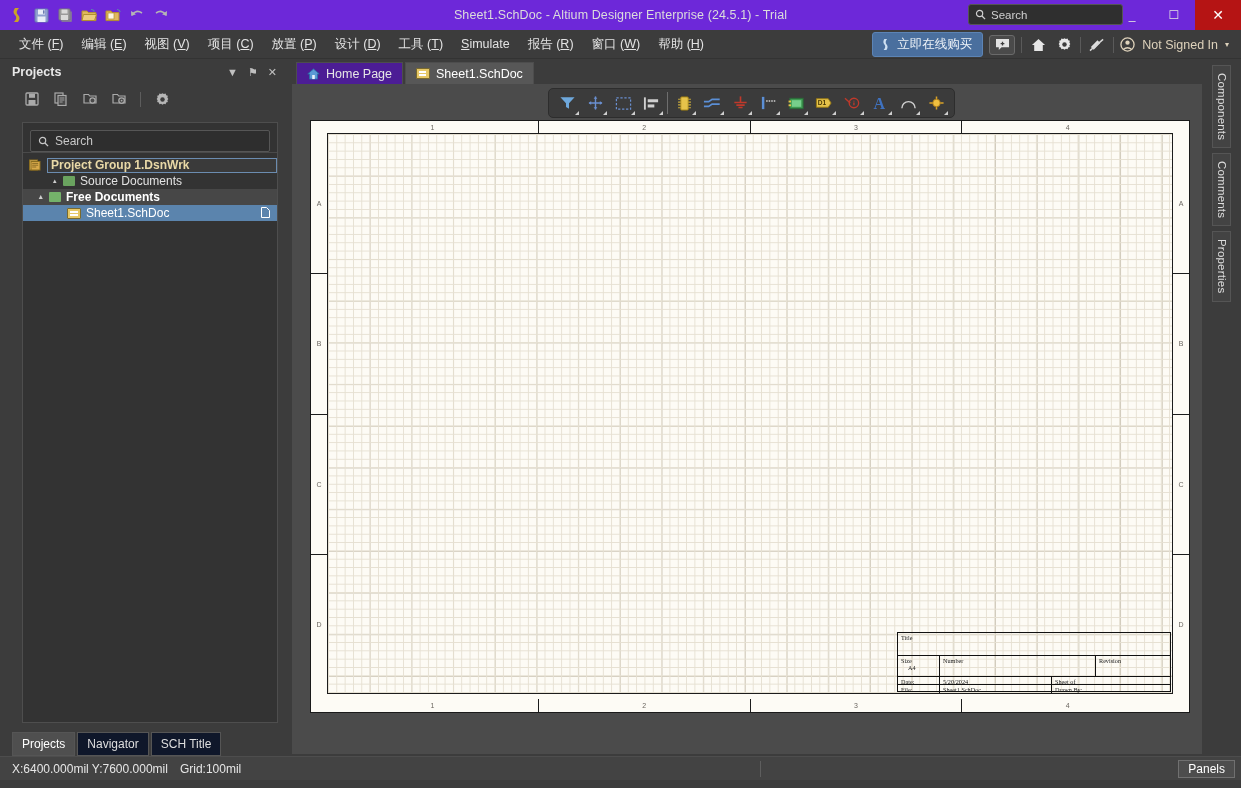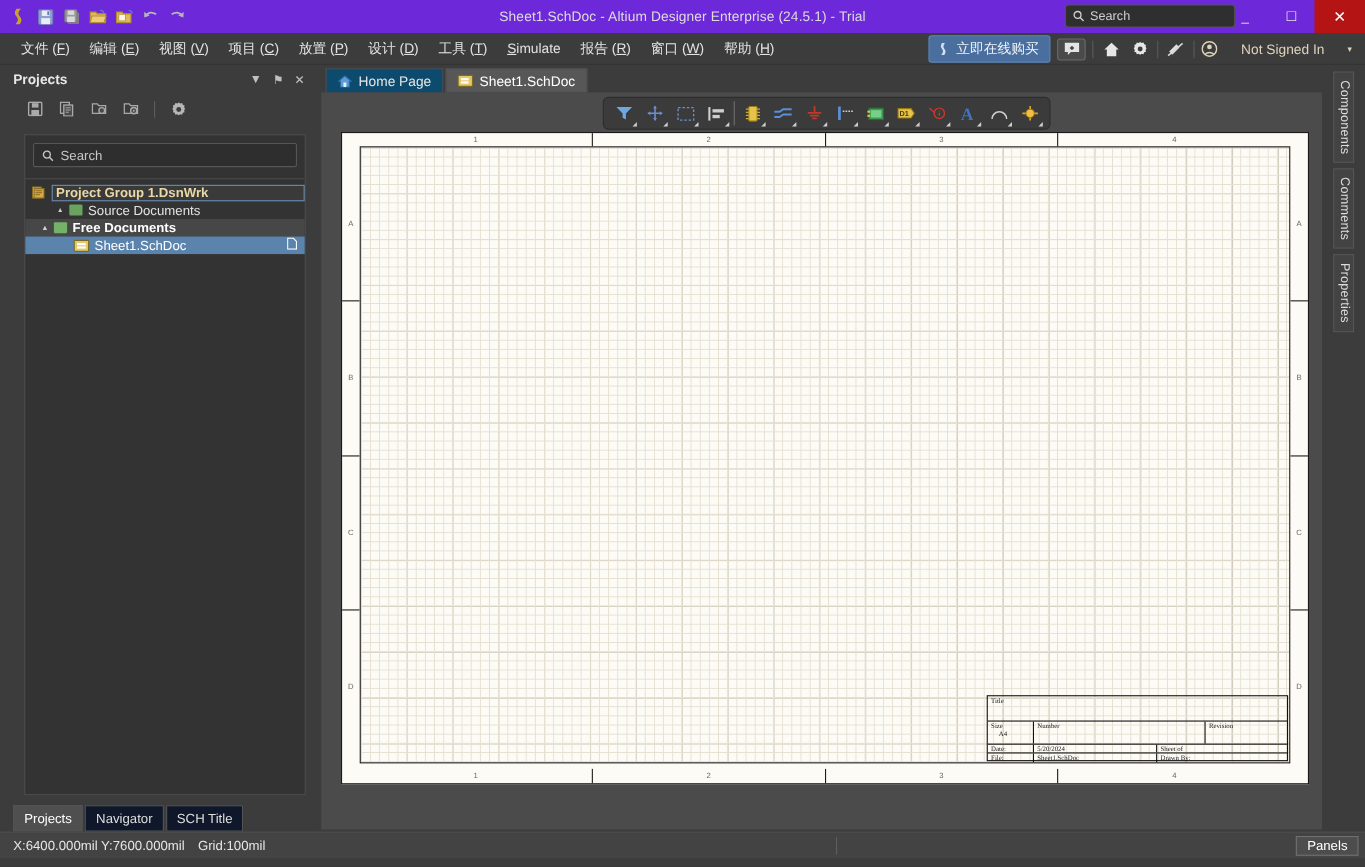--- a/index.html
+++ b/index.html
@@ -57,21 +57,21 @@
     display: flex; align-items: center; gap: 6px;
     background: #4a6f9e; border: 1px solid #5c84b5; border-radius: 3px;
     padding: 3px 10px 3px 7px; color: #eef3f8; font-size: 12.5px;
   }
   .sq-btn {
     width: 26px; height: 20px; border: 1px solid #6a6a6a; border-radius: 3px;
     background: #4a4a4a; display: flex; align-items: center; justify-content: center;
   }
   .mb-icon { width: 20px; height: 20px; display: flex; align-items: center; justify-content: center; }
   .mb-sep { width: 1px; height: 16px; background: #5a5a5a; }
-  .signin { color: #ded2bb; font-size: 12.5px; display: flex; align-items: center; gap: 21px; }
+  .signin { color: #ded2bb; font-size: 12.5px; display: flex; align-items: center; gap: 7px; }
 
   
   .left-panel {
     position: absolute; left: 0; top: 60px; width: 288px; height: 694px;
     background: #3c3c3c;
   }
   .panel-head {
     height: 24px; display: flex; align-items: center; padding: 0 6px 0 12px;
     background: #3c3c3c;
   }
@@ -85,21 +85,21 @@
   .tree-box {
     position: absolute; left: 22px; top: 62px; width: 256px; height: 601px;
     background: #333333; border: 1px solid #4e4e4e;
   }
   .search-row {
     margin: 7px 7px 0 7px; height: 22px; background: #2e2e2e;
     border: 1px solid #565656; border-radius: 2px;
     display: flex; align-items: center; gap: 6px; padding: 0 7px;
   }
   .search-row span { color: #c8c8c8; font-size: 12px; }
-  .tree { margin-top: 10px; border-top: 1px solid #4a4a4a; padding-top: 4px; }
+  .tree { border-top: 1px solid #4a4a4a; padding-top: 4px; }
   .tree-row {
     height: 16px; display: flex; align-items: center; font-size: 12px; color: #e0e0e0;
     position: relative; white-space: nowrap;
   }
   .tree-row.r0 { padding-left: 6px; font-weight: bold; color: #e9d9a7; }
   .tree-row.r0 .lbl-box {
     border: 1px solid #6b8cb0; background: #3a3a3a; padding: 0 3px; margin-left: 3px;
     flex: 1; height: 15px; display: flex; align-items: center;
   }
   .tree-row.r1 { padding-left: 16px; background: #474747; font-weight: bold; color: #fff; }
@@ -134,21 +134,21 @@
   }
   .ltab.active { background: #4f4f4f; color: #fff; }
 
   
   .doctabs {
     position: absolute; left: 292px; top: 60px; width: 910px; height: 24px;
     background: #3c3c3c; display: flex; align-items: flex-end; gap: 2px; padding-left: 4px;
   }
   .dtab {
     display: flex; align-items: center; gap: 6px; height: 22px;
-    padding: 0 10px; font-size: 12.5px; color: #e6e6e6; background: #0c4a6e;
+    padding: 0 10px; font-size: 12.5px; color: #e6e6e6; background: #4c1d95;
     border: 1px solid #4d4d4d; border-bottom: none;
   }
   .dtab.active { background: #575757; color: #ffffff; }
   .house {
     width: 13px; height: 12px; flex: none;
   }
   .sch-ico {
     width: 14px; height: 11px; background: #e6c866; border: 1px solid #7a6a2e;
     border-radius: 1px; position: relative; flex: none;
   }

